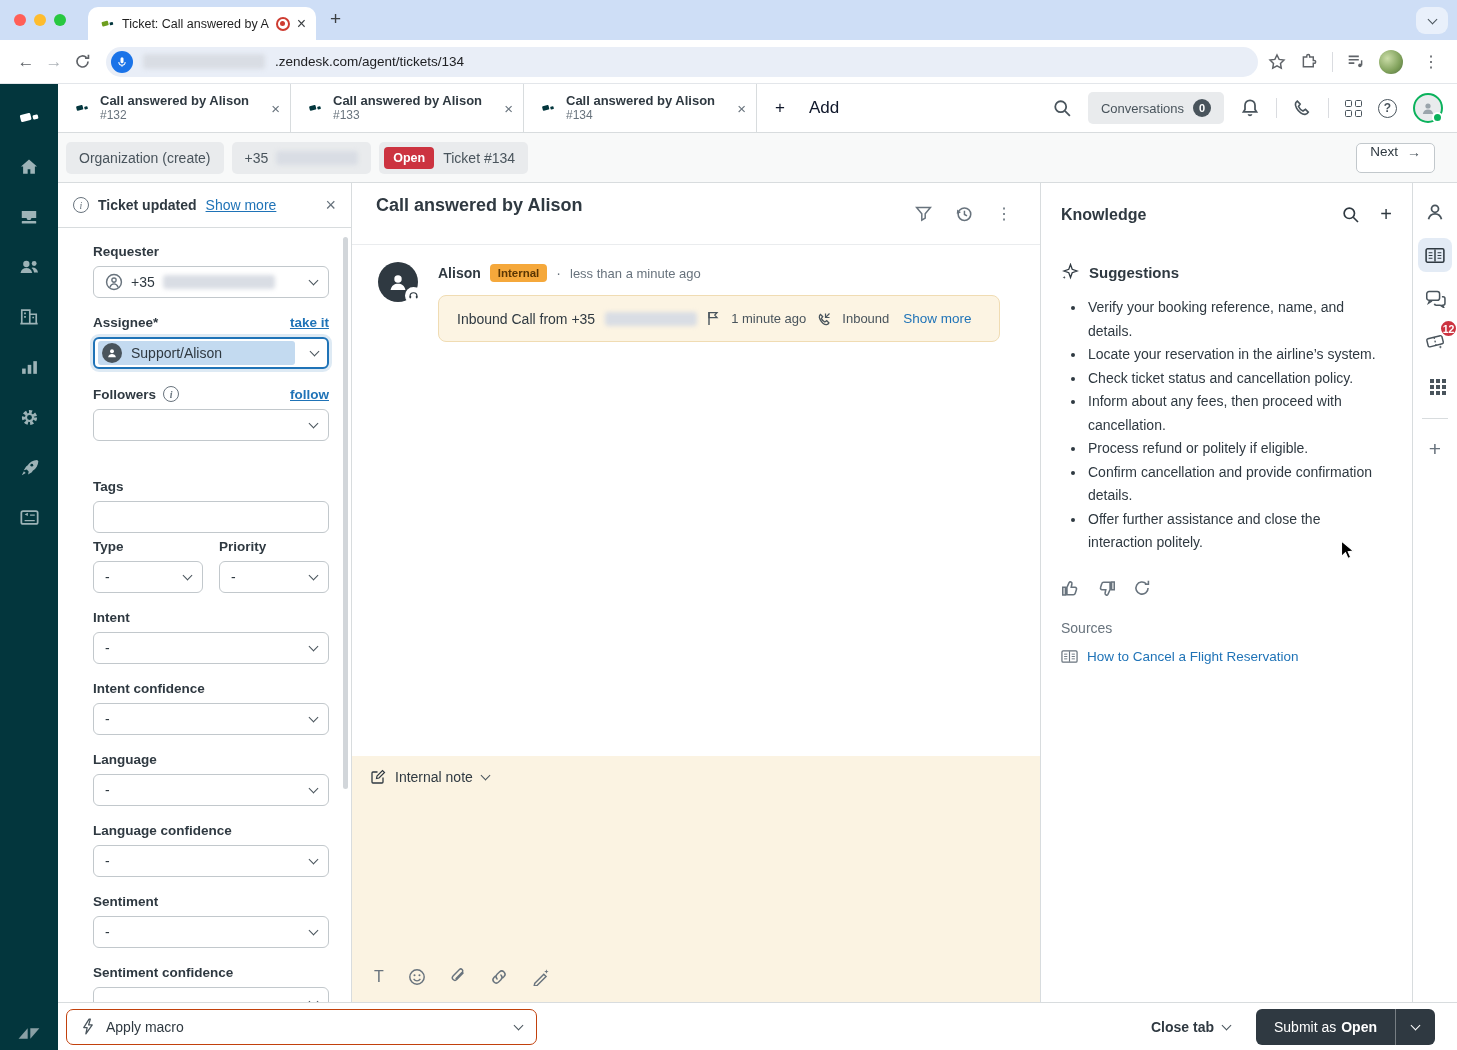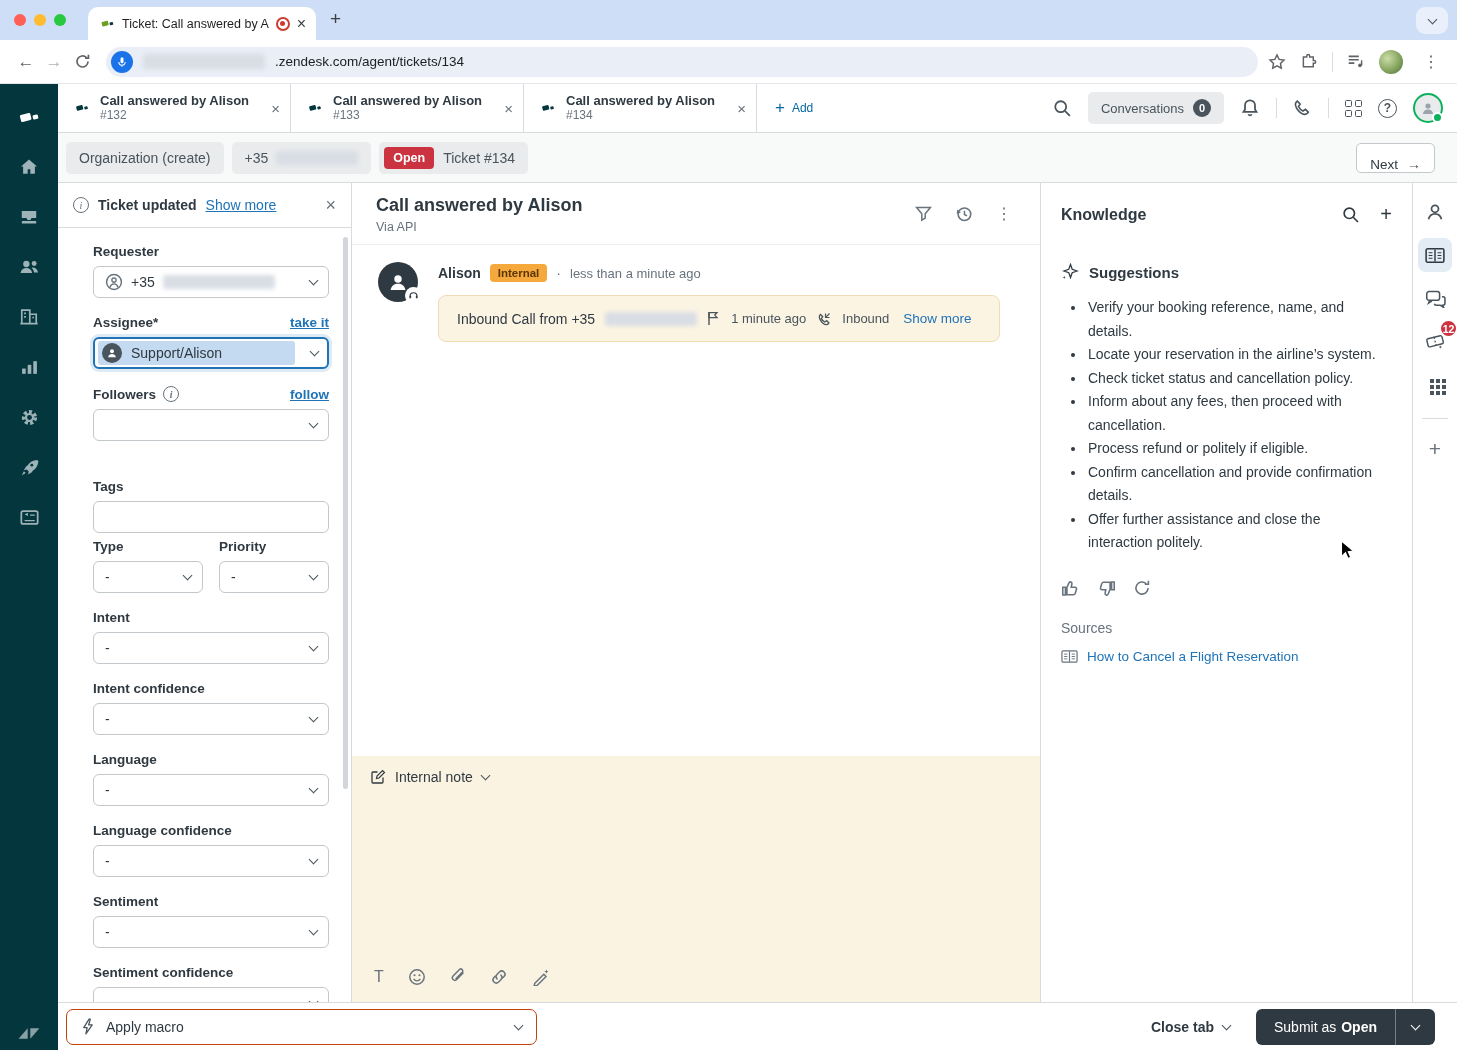--- a/index.html
+++ b/index.html
@@ -44,39 +44,39 @@
 .lr-bottom{position:absolute;bottom:8px;left:0;width:58px;display:grid;place-items:center}
 .main{flex:1;display:flex;flex-direction:column;min-width:0}
 
 
 .ztabbar{height:49px;border-bottom:1px solid #D8DCDE;display:flex;align-items:stretch;background:#fff}
 .ztab{width:233px;border-right:1px solid #D8DCDE;display:flex;align-items:center;padding:0 10px 0 16px;gap:10px;flex:none}
 .zt-text{line-height:15px;min-width:0}
 .t1{font-size:13px;font-weight:700;color:#2F3941;white-space:nowrap;overflow:hidden;display:block}
 .t2{font-size:12px;color:#68737D;display:block}
 .ztab-close{margin-left:auto;color:#68737D;font-size:15px}
-.zadd{display:flex;align-items:center;gap:7px;padding:0 18px;color:#0369a1;font-size:12px}
+.zadd{display:flex;align-items:center;gap:24px;padding:0 18px;color:#0f172a;font-size:17px}
 .zadd .pluschar{font-size:17px}
 .ztab-right{margin-left:auto;display:flex;align-items:center;gap:16px;padding-right:14px;color:#49545C}
 .conv-pill{background:#E9EBED;border-radius:5px;height:32px;display:flex;align-items:center;gap:9px;padding:0 13px;font-size:13px;color:#49545C}
 .conv-badge{background:#49545C;color:#fff;border-radius:50%;width:18px;height:18px;font-size:11px;font-weight:700;display:grid;place-items:center}
 .grid4{display:grid;grid-template-columns:7px 7px;gap:3px}
 .grid4 span{width:7px;height:7px;border:1.6px solid #49545C;border-radius:1.5px}
 .helpc{width:19px;height:19px;border:1.6px solid #49545C;border-radius:50%;display:grid;place-items:center;font-size:12px;font-weight:700}
 .ic-q::after{content:"?"}
 .zavatar{width:30px;height:30px;border-radius:50%;background:#E9EBED;border:2px solid #0BB25C;position:relative;display:grid;place-items:center}
 .zdot{position:absolute;right:-2px;bottom:-2px;width:11px;height:11px;border-radius:50%;background:#0BB25C;border:2px solid #fff}
 
 
 .crumbbar{height:50px;background:#F8F9F9;border-bottom:1px solid #D8DCDE;display:flex;align-items:center;padding:0 22px 0 8px;gap:8px}
 .pill{background:#E9EBED;border-radius:5px;height:32px;display:flex;align-items:center;gap:8px;padding:0 13px;font-size:14px;color:#49545C;white-space:nowrap}
 .open-badge{background:#CC3340;color:#fff;font-weight:700;font-size:12.5px;border-radius:4px;padding:4px 9px}
 .crumb-group{background:#E9EBED;border-radius:5px;height:32px;display:flex;align-items:center;gap:9px;padding:0 13px 0 5px;font-size:14px;color:#49545C}
 .blur-crumb{width:82px;height:14px}
-.next-btn{margin-left:auto;height:30px;border:1px solid #C2C8CC;border-radius:5px;background:#fff;display:flex;align-items:flex-end;gap:9px;padding:0 13px;font-size:13.5px;color:#2F3941}
+.next-btn{margin-left:auto;height:30px;border:1px solid #C2C8CC;border-radius:5px;background:#fff;display:flex;align-items:flex-start;gap:9px;padding:0 13px;font-size:13.5px;color:#2F3941}
 .ic-ar::after{content:"→";font-size:14px;color:#49545C}
 
 
 .content{flex:1;display:flex;min-height:0}
 .panel{width:294px;border-right:1px solid #D8DCDE;display:flex;flex-direction:column;position:relative;background:#fff;flex:none}
 .banner{height:45px;border-bottom:1px solid #D8DCDE;display:flex;align-items:center;gap:9px;padding:0 15px;flex:none}
 .infoc{width:16px;height:16px;border:1.4px solid #68737D;border-radius:50%;display:grid;place-items:center;font-size:10px;color:#68737D;flex:none;font-family:"Liberation Serif",serif;font-style:italic}
 .ic-i::after{content:"i"}
 .banner-title{font-size:14px;font-weight:700;color:#2F3941}
 .link{color:#1F73B7;text-decoration:underline;font-size:14px}
@@ -484,21 +484,20 @@
             <div class="select">
                 <span class="chev"></span>
               </div>
           </div>
           <span class="pscroll"></span>
         </div>
 
         <div class="convo">
           <div class="chead">
             <div class="ctitle">Call answered by Alison</div>
-            <div class="cvia">Via API</div>
             <div class="chead-ics">
               <svg width="17" height="17" viewBox="0 0 16 16">
                   <path d="M1.5 1.5h13L9.6 7.4v4l-3.2 2v-6z" fill="none" stroke="#68737D" stroke-width="1.4"></path>
                 </svg>
               <svg width="18" height="18" viewBox="0 0 16 16">
                   <circle cx="8.4" cy="8.2" r="5.6" fill="none" stroke="#68737D" stroke-width="1.4"></circle>
                   <path d="M8.4 5v3.4l2.3 1.3" fill="none" stroke="#68737D" stroke-width="1.3"></path>
                   <path d="M2.6 4.4l-.3 2.6 2.5-.7" fill="none" stroke="#68737D" stroke-width="1.3"></path>
                 </svg>
               <span class="ic-kebab" style="font-size:17px;color:#68737D"></span>

